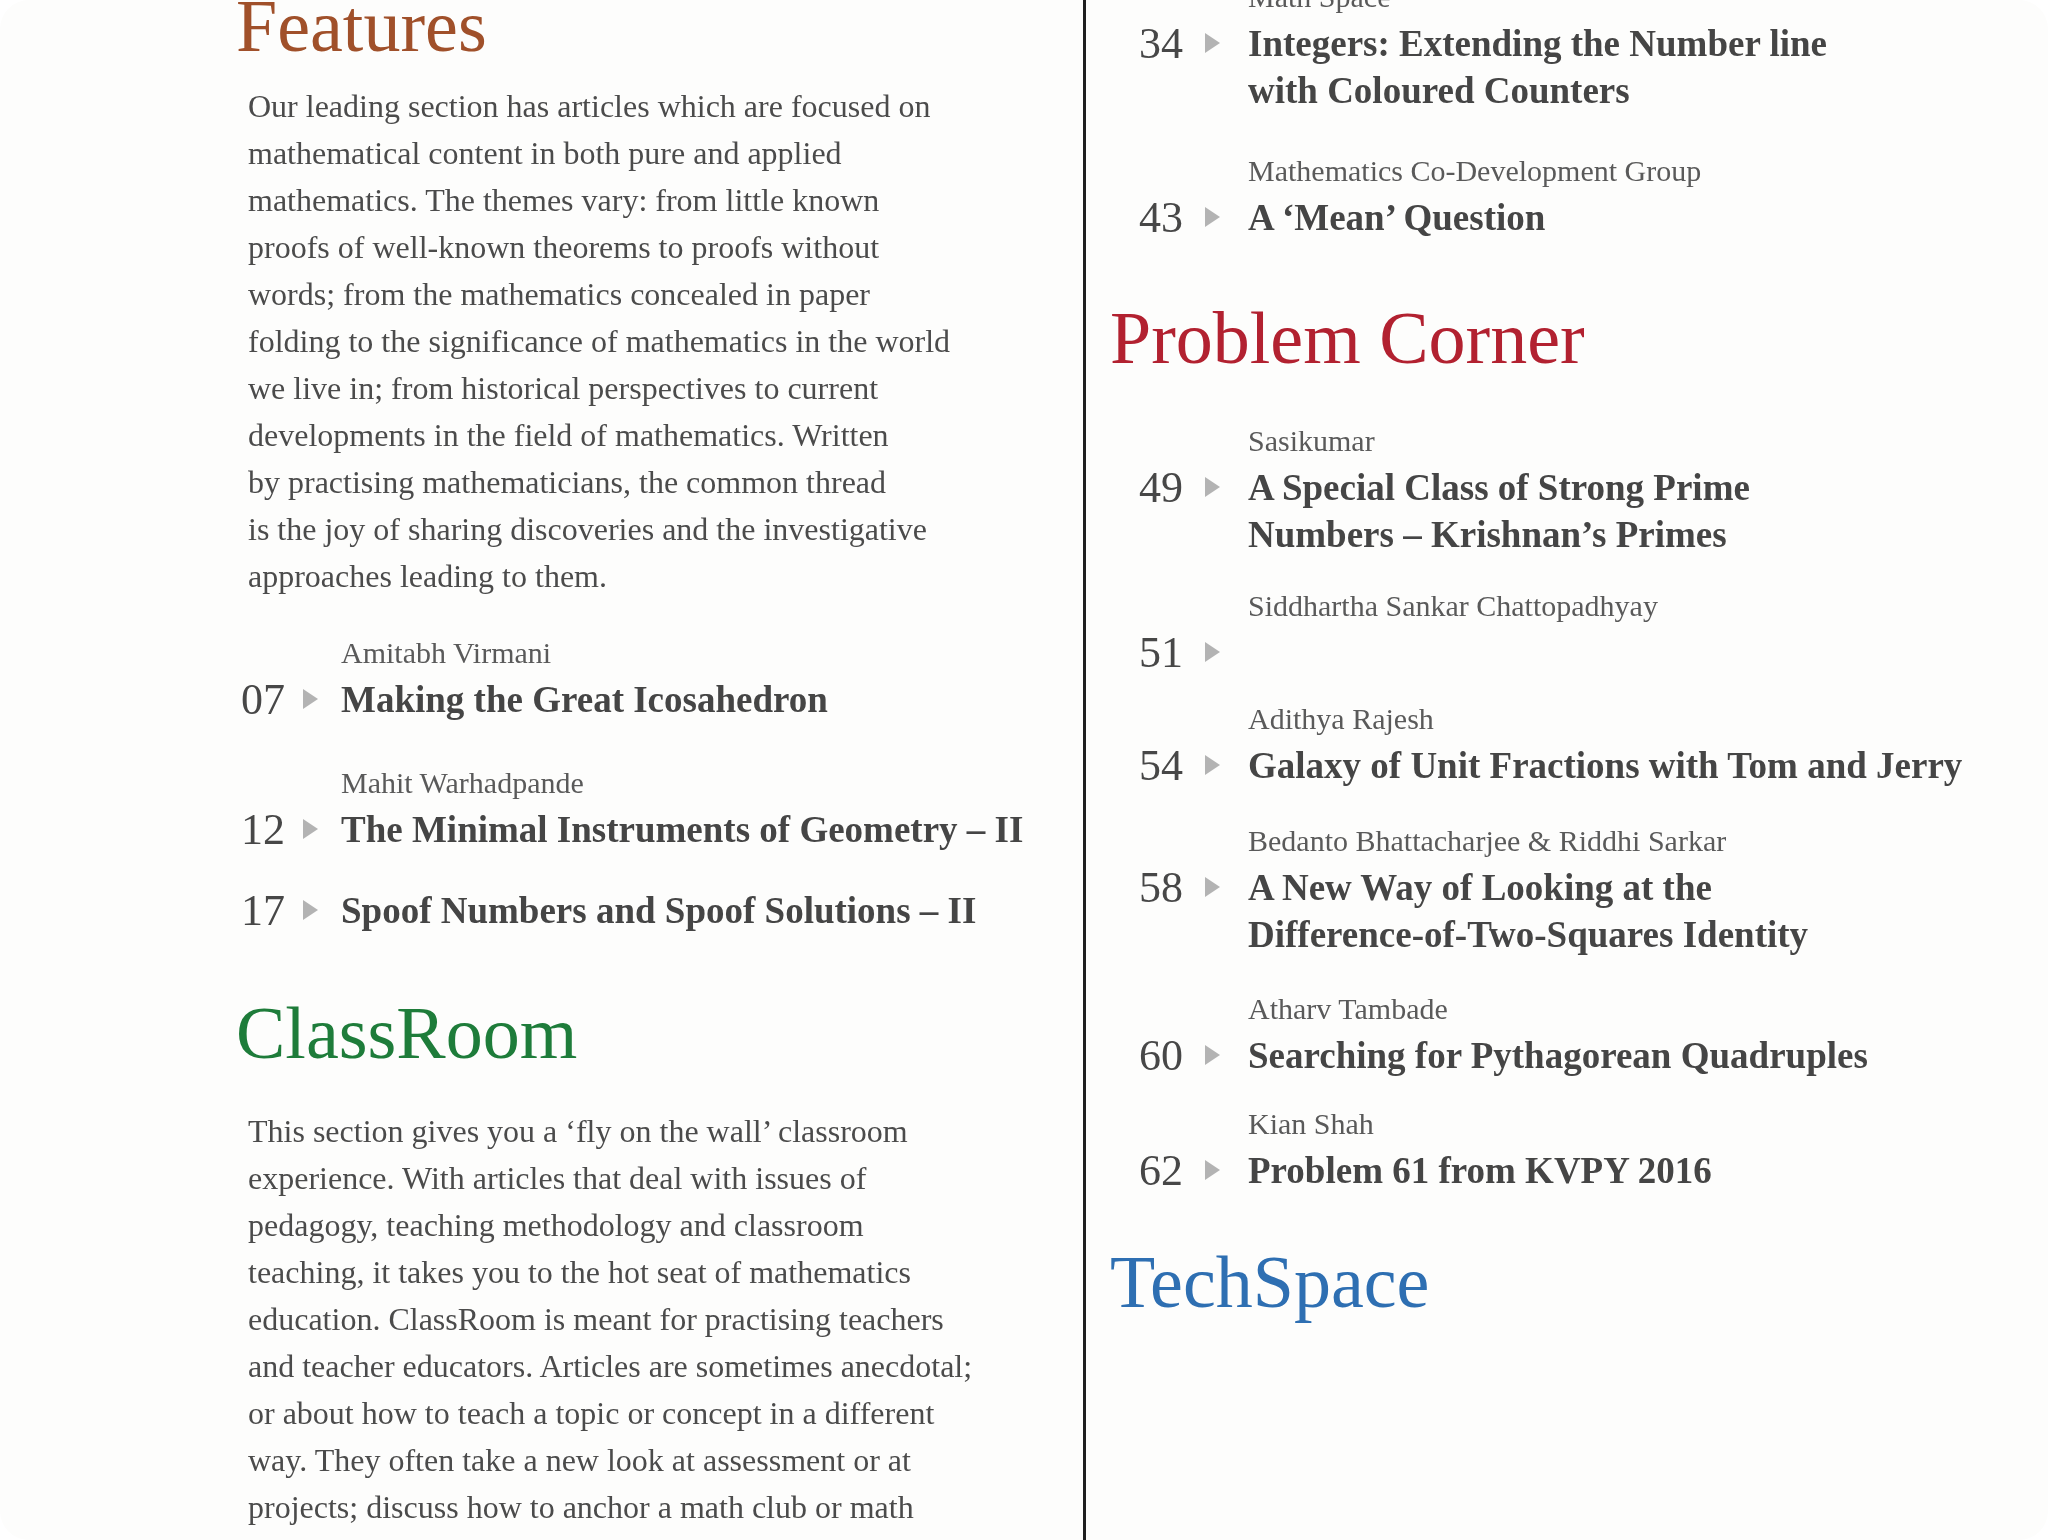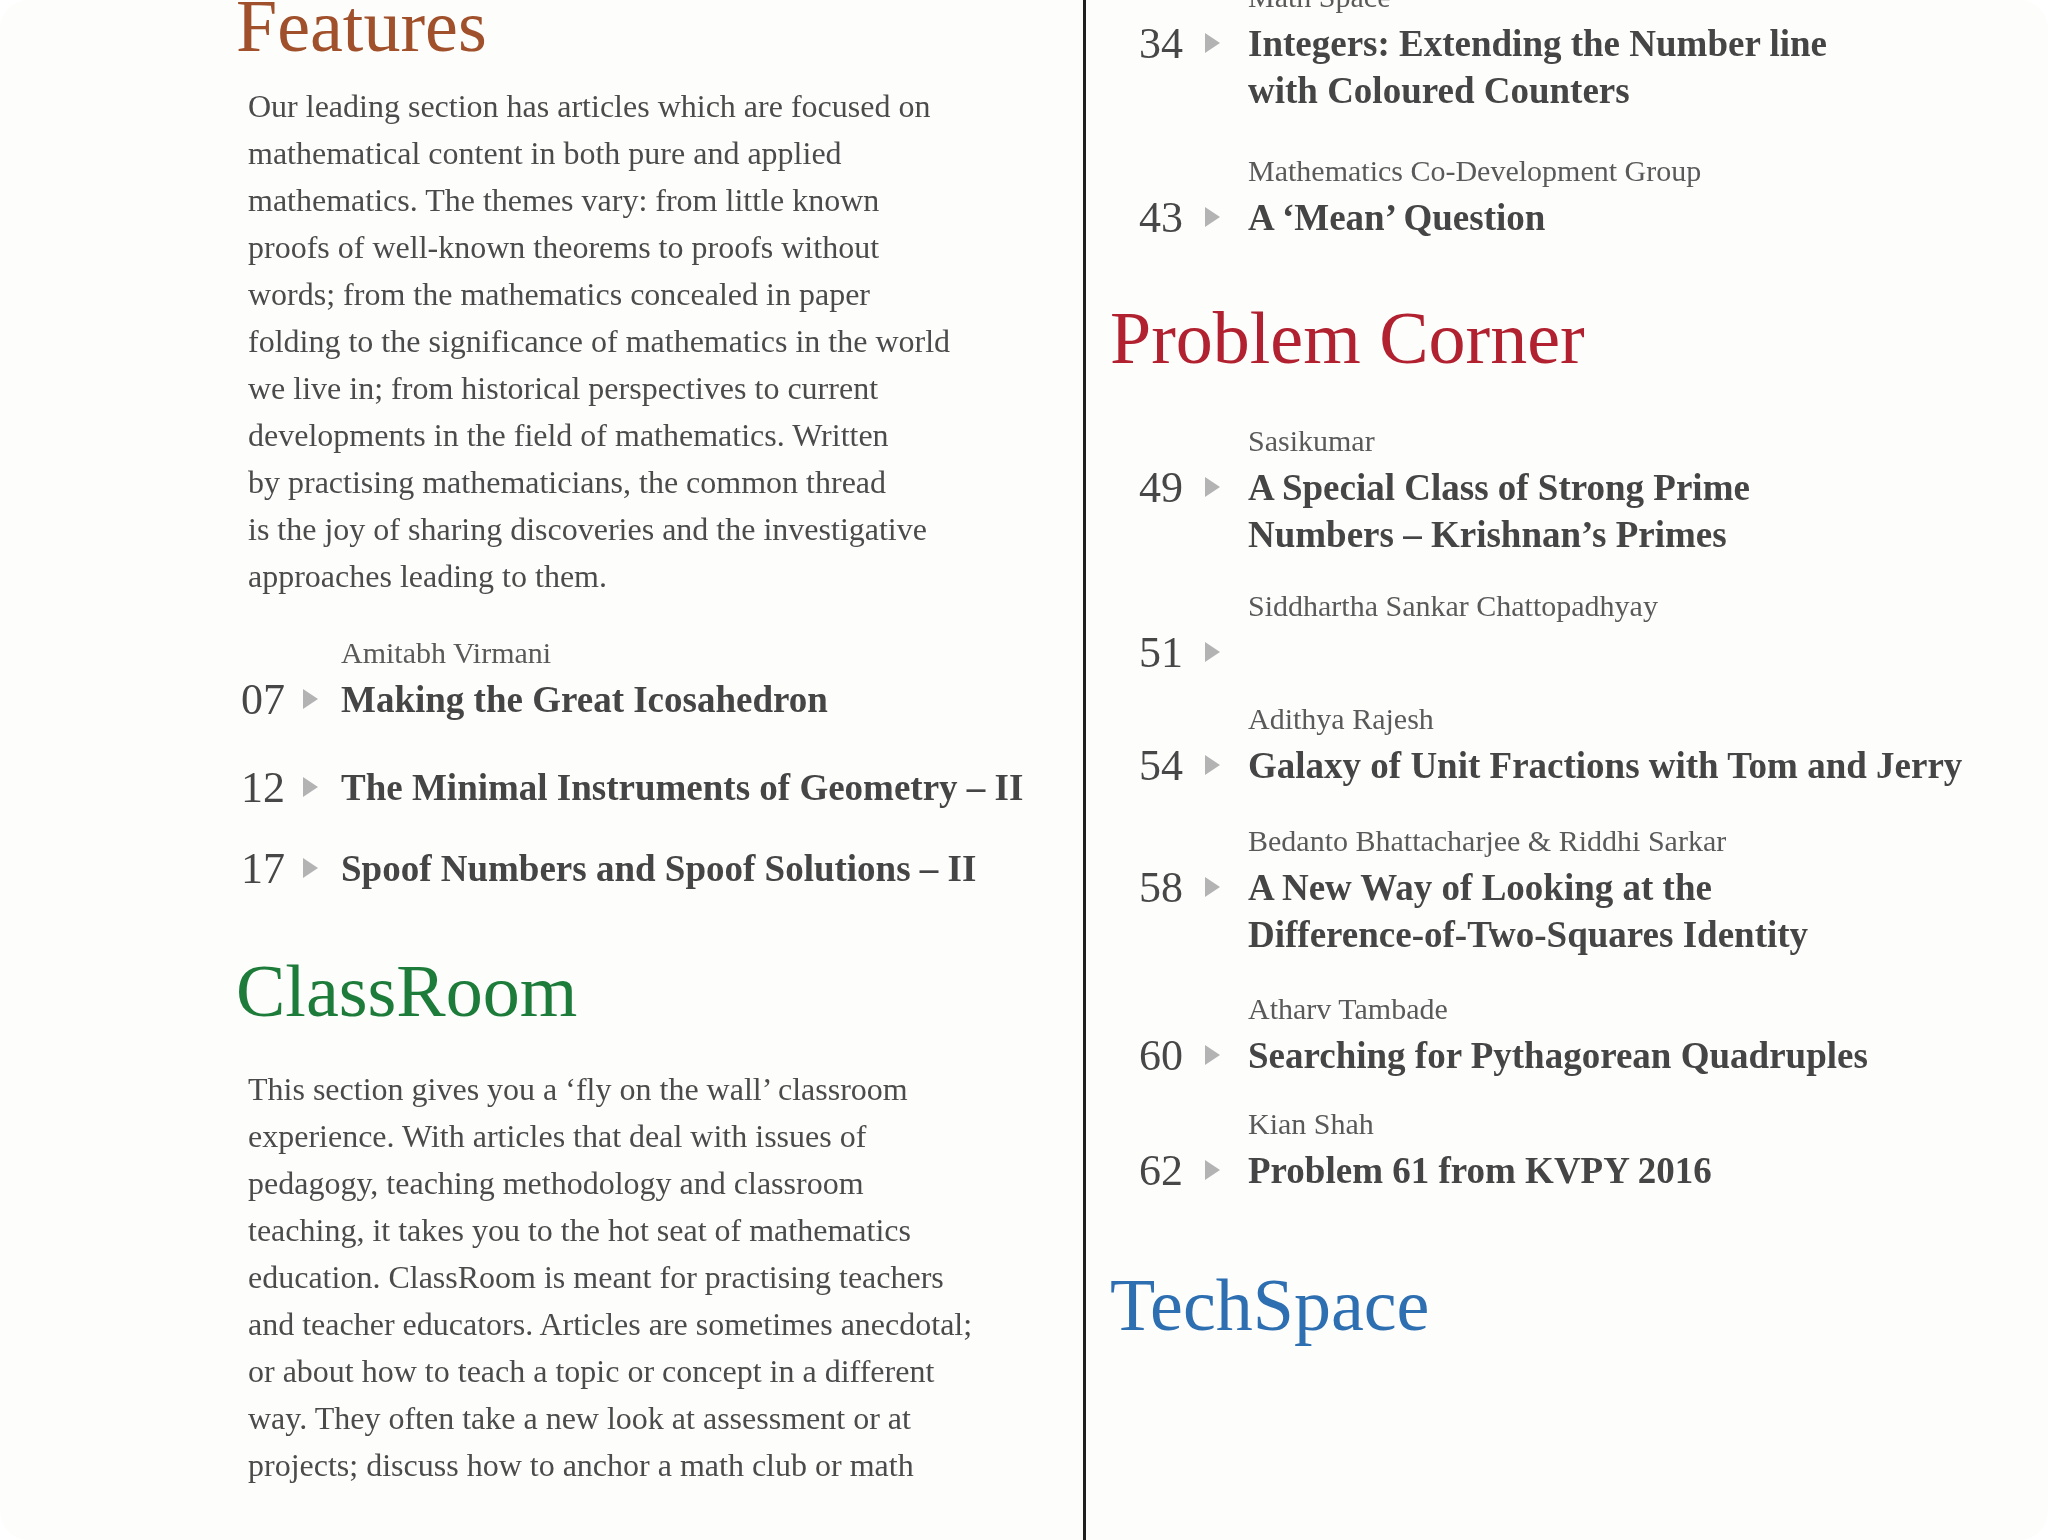--- a/index.html
+++ b/index.html
@@ -125,20 +125,21 @@
     <div class="entry" style="margin-top:34px">
       <div class="entry-num">07</div>
       <div class="arrow-cell"><span class="tri"></span></div>
       <div class="entry-author">Amitabh Virmani</div>
       <div class="entry-title">Making the Great Icosahedron</div>
     </div>
 
     <div class="entry" style="margin-top:41px">
       <div class="entry-num">12</div>
       <div class="arrow-cell"><span class="tri"></span></div>
+      <div class="entry-author">Mahit Warhadpande</div>
       <div class="entry-title">The Minimal Instruments of Geometry – II</div>
     </div>
 
     <div class="entry" style="margin-top:34px">
       <div class="entry-num">17</div>
       <div class="arrow-cell"><span class="tri"></span></div>
       <div class="entry-title">Spoof Numbers and Spoof Solutions – II</div>
     </div>
 
     <h1 class="heading" style="color:var(--c-classroom); margin-top:59px">ClassRoom</h1>
@@ -211,16 +212,16 @@
       <div class="entry-title">Searching for Pythagorean Quadruples</div>
     </div>
 
     <div class="entry" style="margin-top:26px">
       <div class="entry-num">62</div>
       <div class="arrow-cell"><span class="tri"></span></div>
       <div class="entry-author">Kian Shah</div>
       <div class="entry-title">Problem 61 from KVPY 2016</div>
     </div>
 
-    <h1 class="heading" style="color:var(--c-techspace); margin-top:71px">TechSpace</h1>
+    <h1 class="heading" style="color:var(--c-techspace); margin-top:48px">TechSpace</h1>
 
   </div>
 </div>
 
 </body></html>

